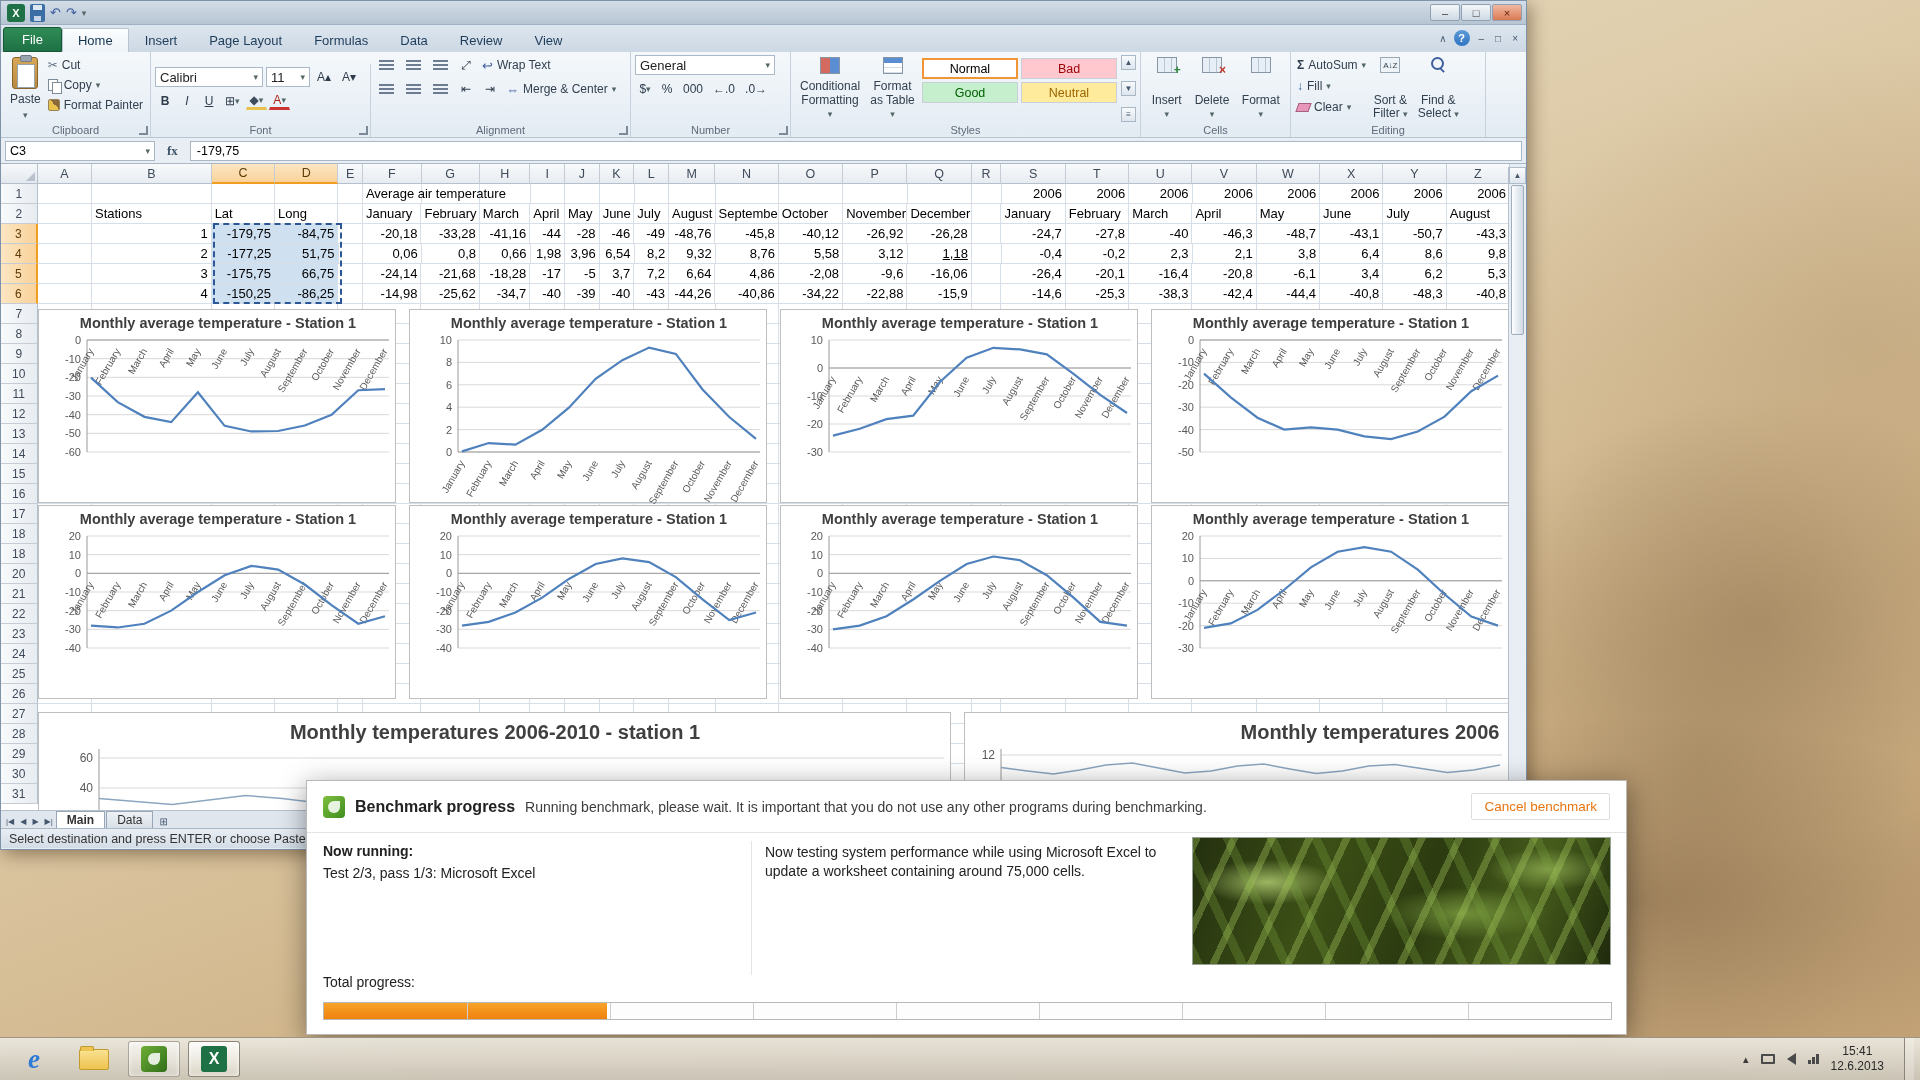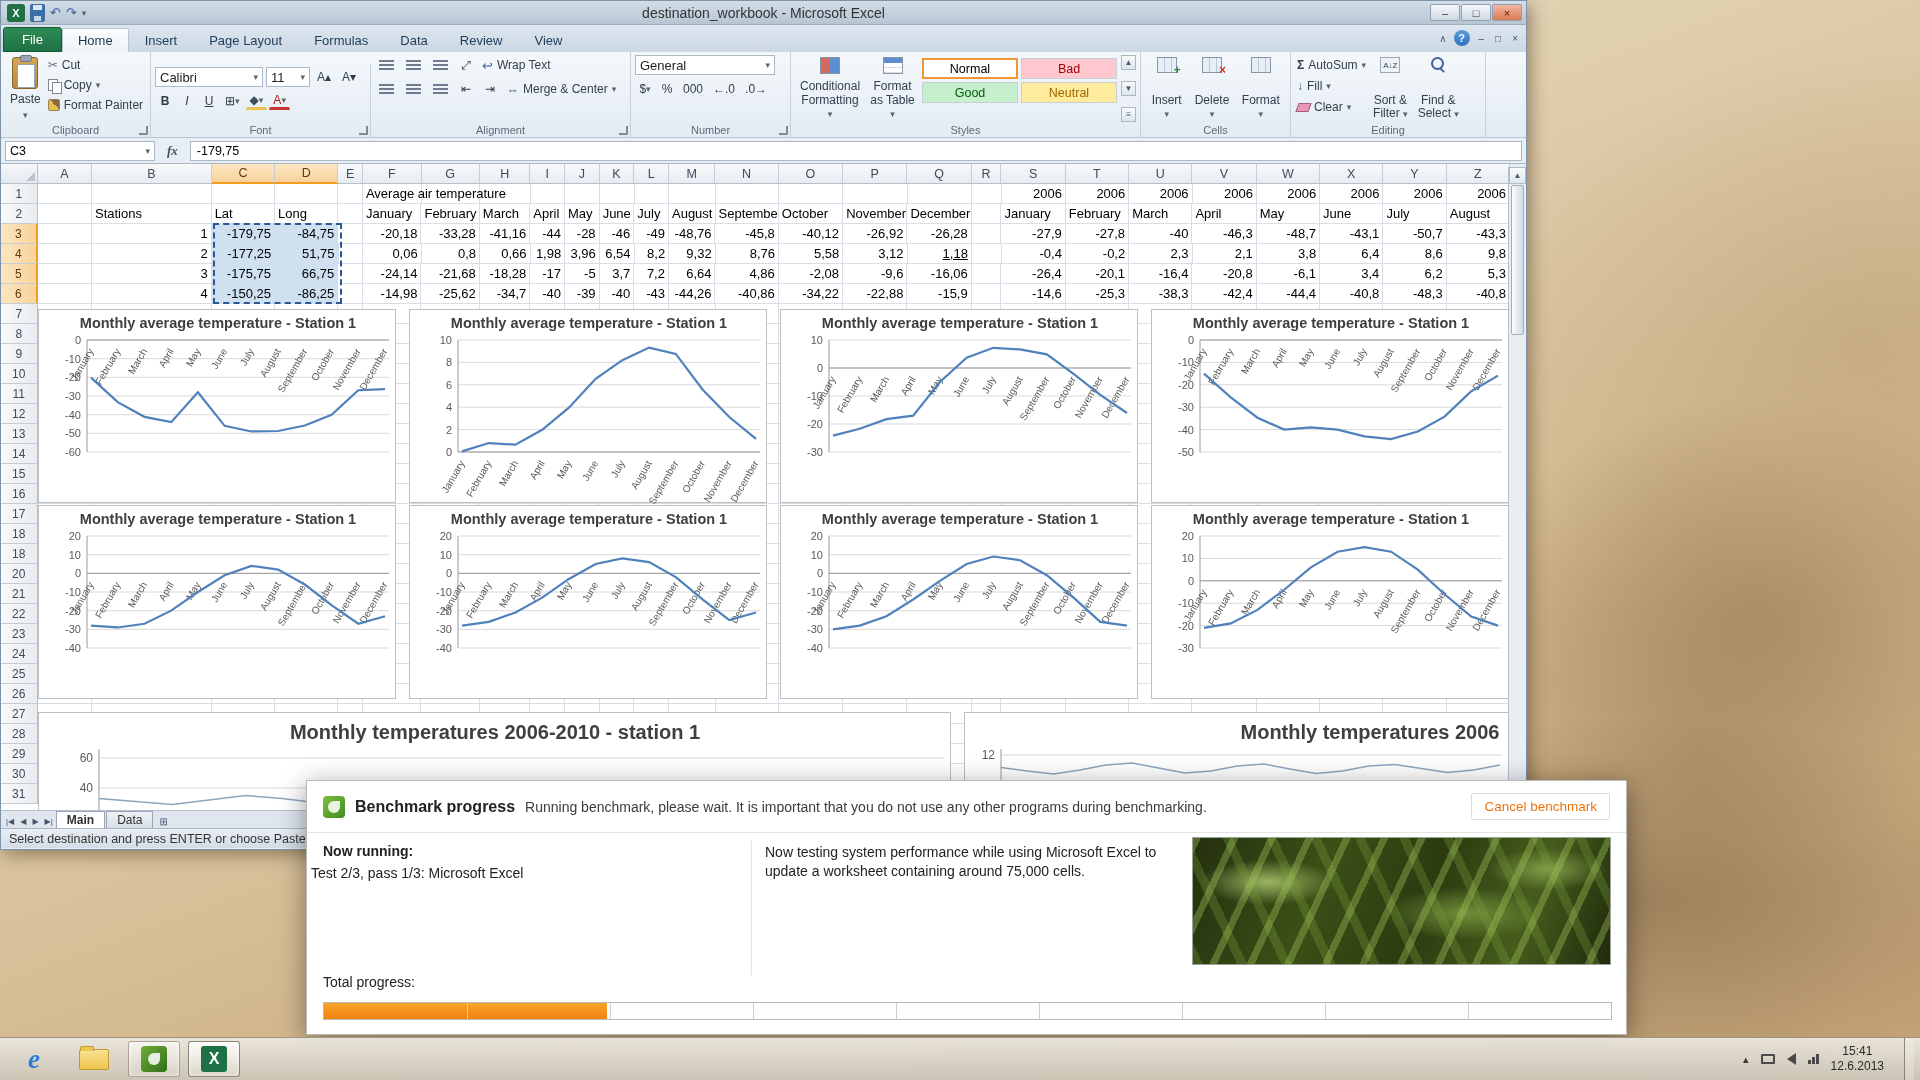--- a/index.html
+++ b/index.html
@@ -75,21 +75,21 @@
   .smb{width:15px;height:15px;border:1px solid #aab7c5;background:linear-gradient(#f8fafc,#dde5ee);font-size:8px;color:#45586c;display:flex;align-items:center;justify-content:center;}
   .ic-eraser{width:13px;height:9px;background:#e897b8;border:1px solid #a55f80;transform:skewX(-20deg);}
   .ic-filldn{color:#2f64a0;font-weight:bold;}
   .ic-sort{font-size:8px;color:#33404f;width:20px;height:16px;border:1px solid #9aa7b5;display:flex;align-items:center;justify-content:center;background:#eef3f8;}
   .ic-find{position:relative;width:14px;height:14px;}
   .ic-find::before{content:"";position:absolute;left:0;top:0;width:9px;height:9px;border:2px solid #3f5f9f;border-radius:50%;}
   .ic-find::after{content:"";position:absolute;right:0;bottom:0;width:6px;height:2px;background:#3f5f9f;transform:rotate(45deg);}
   
   .fbar{height:26px;background:#e8eef4;border-bottom:1px solid #aab8c6;display:flex;align-items:center;padding:2px 4px;gap:4px;}
   .namebox{width:150px;height:20px;background:#fff;border:1px solid #aab8c6;display:flex;align-items:center;justify-content:space-between;padding:0 4px;font-size:12.5px;}
-  .fx{font-family:"Liberation Serif",serif;font-style:italic;font-weight:bold;color:#3f5368;padding:0 8px;}
+  .fx{font-family:"Liberation Serif",serif;font-weight:bold;color:#3f5368;padding:0 8px;}
   .finput{flex:1;height:20px;background:#fff;border:1px solid #aab8c6;display:flex;align-items:center;padding:0 6px;font-size:12.5px;}
   
   #grid-area{position:relative;width:1509px;height:646px;background:#fff;overflow:hidden;}
   .chrow{display:flex;height:20px;}
   .corner{width:37px;height:20px;background:linear-gradient(#f6f8fa,#e3e9ef);border-right:1px solid #b6c0cc;border-bottom:1px solid #b6c0cc;position:relative;}
   .corner::after{content:"";position:absolute;right:2px;bottom:2px;border-left:9px solid transparent;border-bottom:9px solid #b9c2cc;}
   .colh{height:20px;display:flex;align-items:center;justify-content:center;font-size:12.5px;color:#3f4a5a;
     background:linear-gradient(#f8fafb,#e7ecf1);border-right:1px solid #c5ccd6;border-bottom:1px solid #b6c0cc;}
   .colh.hl{background:linear-gradient(#fce6c2,#f9d29a);border-bottom:2px solid #ef9e20;color:#5d3c08;}
   .rowh{width:37px;display:flex;align-items:center;justify-content:center;font-size:12px;color:#3f4a5a;
@@ -120,21 +120,21 @@
   #bench{position:absolute;left:306px;top:780px;width:1321px;height:255px;background:#fff;border:1px solid #b9b9b9;
     box-shadow:0 6px 26px rgba(0,0,0,.42);z-index:40;font-size:14px;color:#222;}
   .bh{display:flex;align-items:center;gap:10px;padding:12px 16px;border-bottom:1px solid #e4e4e4;}
   .blogo{width:22px;height:22px;border-radius:4px;background:linear-gradient(135deg,#7fbf3f,#3e8c1f);position:relative;flex:0 0 auto;}
   .blogo::after{content:"";position:absolute;left:5px;top:5px;width:12px;height:12px;border-radius:50% 0 50% 50%;background:rgba(255,255,255,.85);}
   .btitle{font-weight:bold;font-size:16px;}
   .bmsg{color:#3c3c3c;}
   .bcancel{margin-left:auto;color:#e87511;border:1px solid #ddd;background:#fff;padding:5px 12px;font-size:13.5px;border-radius:2px;}
   .bbody{position:relative;height:150px;}
   .nrl{position:absolute;left:16px;top:10px;font-weight:bold;}
-  .nrv{position:absolute;left:4px;top:32px;}
+  .nrv{position:absolute;left:16px;top:32px;}
   .vdiv{position:absolute;left:444px;top:8px;bottom:8px;width:1px;background:#e4e4e4;}
   .bdesc{position:absolute;left:458px;top:10px;width:410px;line-height:1.35;}
   .bphoto{position:absolute;left:885px;top:4px;width:419px;height:128px;border:1px solid #9aa39a;
     background:
       repeating-linear-gradient(115deg, rgba(170,205,95,.35) 0 7px, transparent 7px 34px),
       repeating-linear-gradient(65deg, rgba(120,160,60,.3) 0 9px, transparent 9px 40px),
       radial-gradient(90px 30px at 18% 35%, rgba(200,230,130,.7), transparent 75%),
       radial-gradient(110px 35px at 65% 60%, rgba(150,190,80,.6), transparent 75%),
       radial-gradient(80px 28px at 85% 25%, rgba(175,210,105,.55), transparent 75%),
       linear-gradient(110deg,#24300f,#3c4f16 30%,#2c3b10 55%,#465c1c 78%,#1f2a0c);}
@@ -172,21 +172,20 @@
     <div class="titlebar">
       <div class="qat">
         <span class="xl-logo">X</span>
         <span>
             <span class="ic-save"></span>
           </span>
         <span class="glyph">↶</span>
         <span class="glyph">↷</span>
         <span class="glyph arrow">▾</span>
       </div>
-      <div class="tb-title">destination_workbook - Microsoft Excel</div>
       <div class="winctl">
         <span class="wbtn">–</span>
         <span class="wbtn">□</span>
         <span class="wbtn close">×</span>
       </div>
     </div>
 
     <div class="tabsrow">
       <div id="ribbon-tabs" style="display:flex;align-items:flex-end;">
           <div class="rtab file">File</div>
@@ -497,21 +496,21 @@
             <div class="gcell num" style="width: 35px;">-44</div>
             <div class="gcell num" style="width: 35px;">-28</div>
             <div class="gcell num" style="width: 35px;">-46</div>
             <div class="gcell num" style="width: 35px;">-49</div>
             <div class="gcell num" style="width: 47px;">-48,76</div>
             <div class="gcell num" style="width: 64px;">-45,8</div>
             <div class="gcell num" style="width: 65px;">-40,12</div>
             <div class="gcell num" style="width: 65px;">-26,92</div>
             <div class="gcell num" style="width: 65px;">-26,28</div>
             <div class="gcell" style="width: 30px;"></div>
-            <div class="gcell num" style="width: 65px;">-27,9</div>
+            <div class="gcell num" style="width: 65px;">-24,7</div>
             <div class="gcell num" style="width: 64px;">-27,8</div>
             <div class="gcell num" style="width: 64px;">-40</div>
             <div class="gcell num" style="width: 65px;">-46,3</div>
             <div class="gcell num" style="width: 64px;">-48,7</div>
             <div class="gcell num" style="width: 64px;">-43,1</div>
             <div class="gcell num" style="width: 64px;">-50,7</div>
             <div class="gcell num" style="width: 64px;">-43,3</div>
           </div>
           <div class="grow">
             <div class="rowh hl">4</div>

